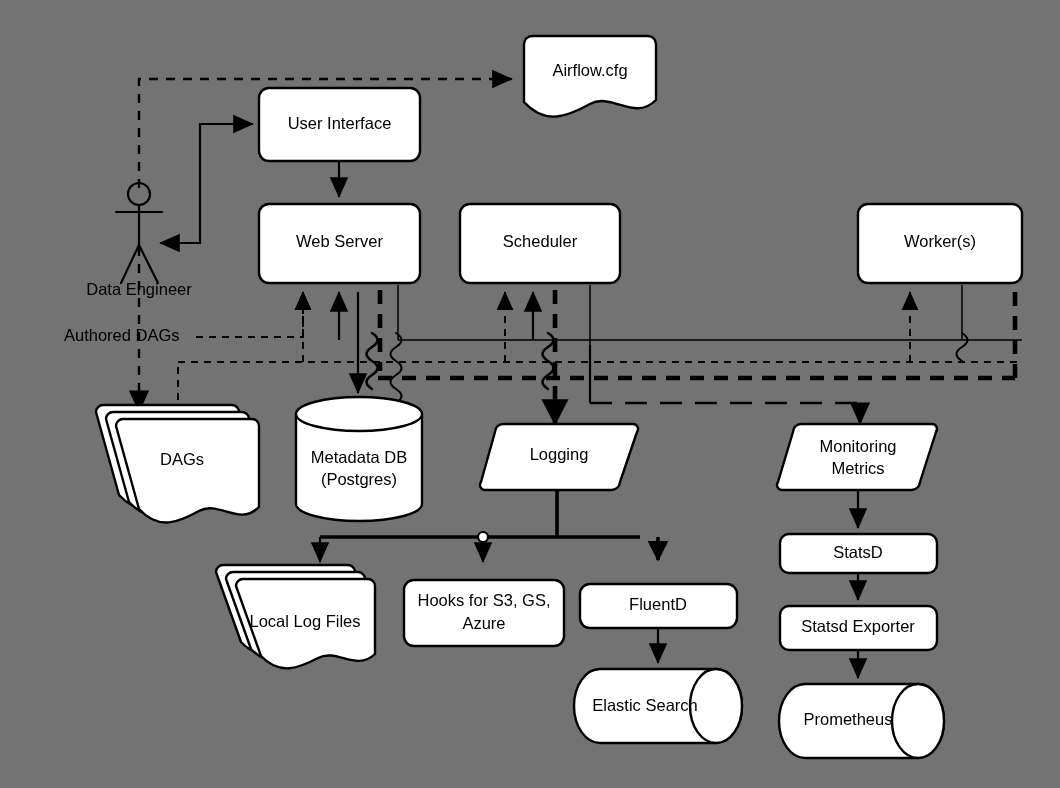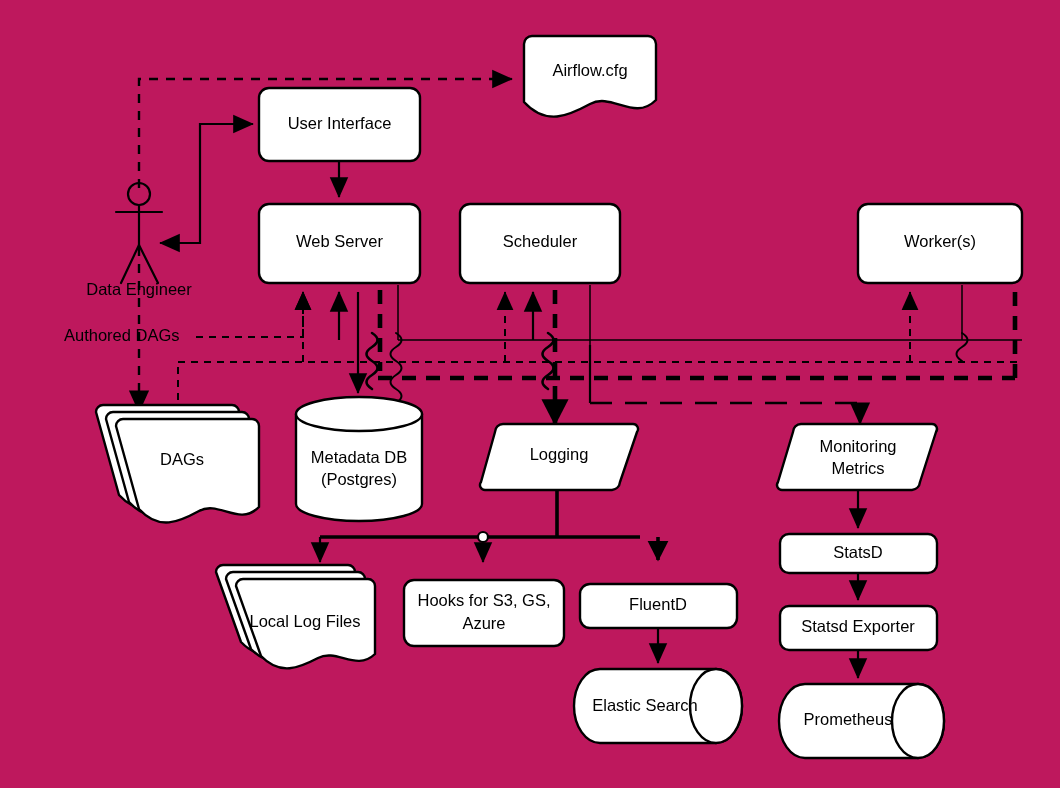--- a/index.html
+++ b/index.html
@@ -11,21 +11,21 @@
   body {
     width: 1060px;
     height: 788px;
     font-family: "Liberation Sans", sans-serif;
     overflow: hidden;
   }
   #diagram-root {
     position: relative;
     width: 1060px;
     height: 788px;
-    background: #be185d;
+    background: #737373;
   }
   svg#diagram {
     display: block;
     width: 1060px;
     height: 788px;
   }
   .shape {
     fill: #ffffff;
     stroke: #000000;
     stroke-width: 2.4;

